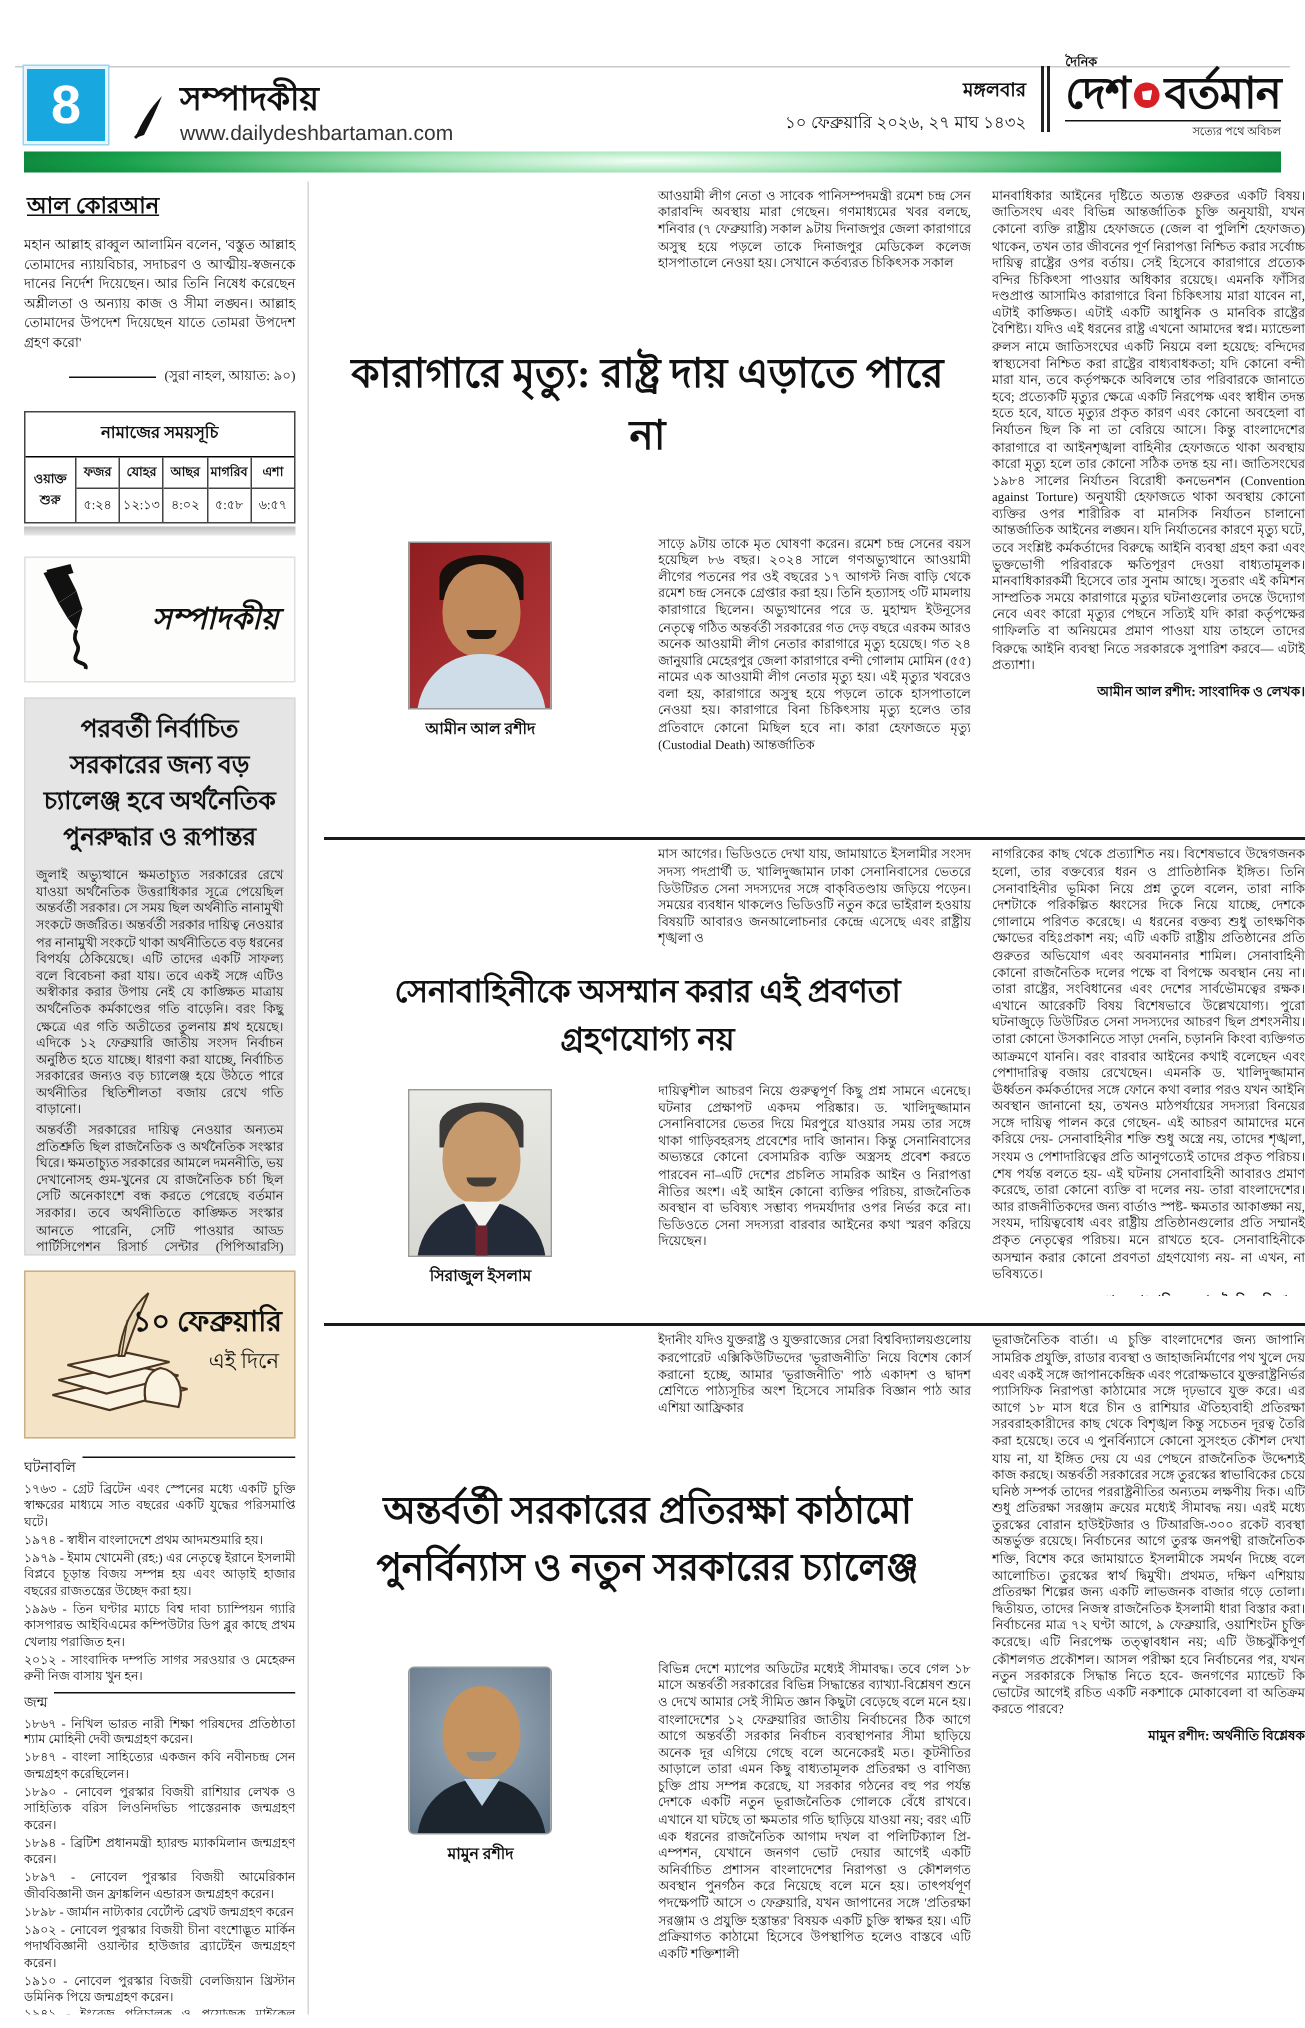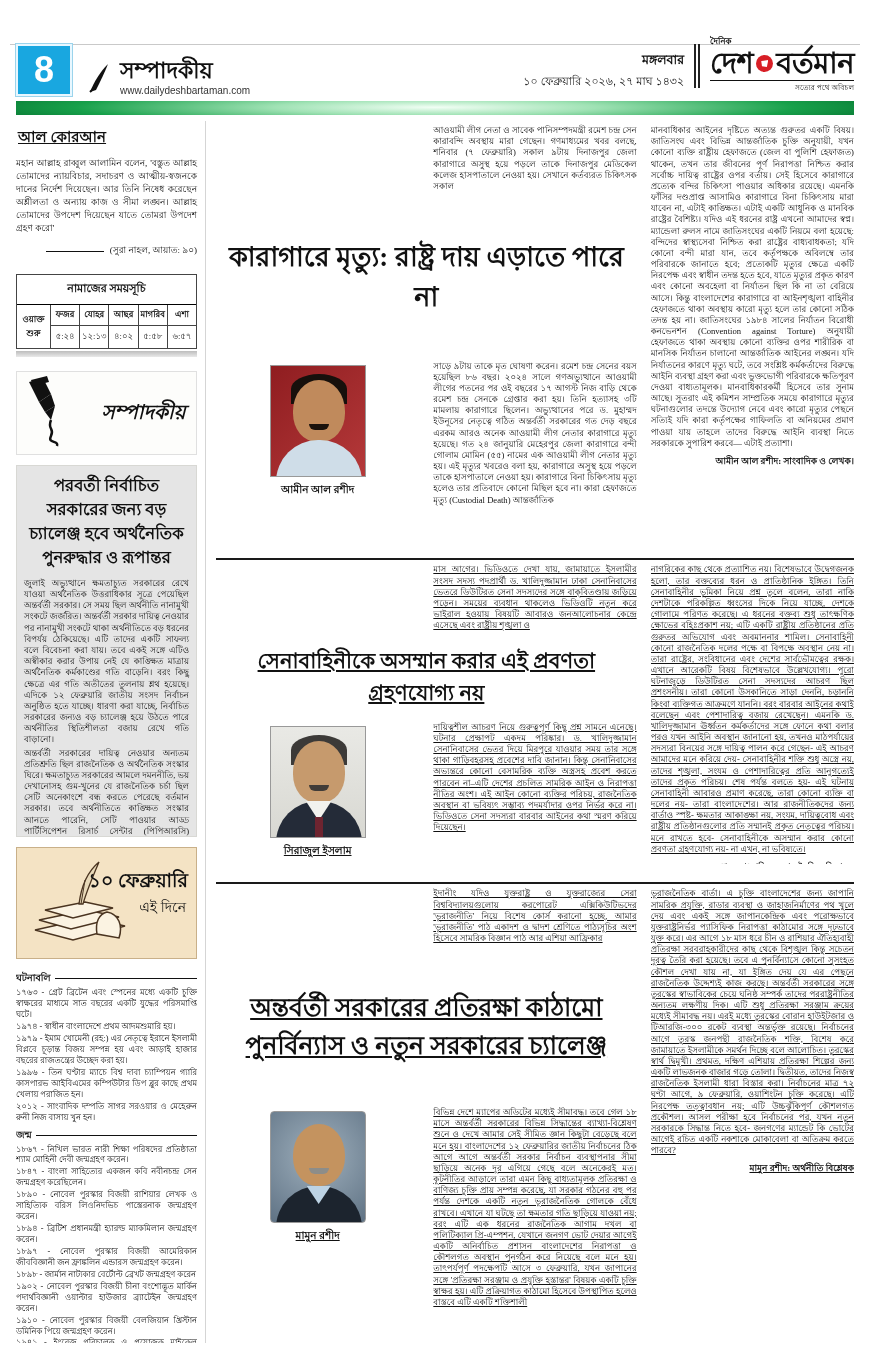--- a/index.html
+++ b/index.html
@@ -15,39 +15,39 @@
   .header-rule{ border-top:1px solid #c9c9c9; position:absolute; left:10px; right:10px; top:44px; }
   .header-inner{ position:relative; display:flex; align-items:flex-end; justify-content:space-between; height:58px; }
   .page-badge{
     width:56px; height:52px; background:#19a7e0; color:#fff; font-weight:bold;
     font-size:36px; display:flex; align-items:center; justify-content:center;
     font-family:"Liberation Sans",sans-serif; border:2px solid #e8f7ff; outline:1px solid #9bd4ec;
   }
   .section-block{ display:flex; align-items:flex-end; gap:8px; margin-left:14px; flex:1; }
   .pen-mini{ width:26px; height:34px; }
   .section-title{ font-size:22px; font-weight:bold; line-height:1; }
-  .section-url{ font-size:10px; color:#333; margin-top:3px; font-family:"Liberation Sans",sans-serif; }
+  .section-url{ font-size:14px; color:#333; margin-top:3px; font-family:"Liberation Sans",sans-serif; }
   .date-block{ text-align:right; font-family:"Liberation Sans",sans-serif; padding-bottom:4px; }
   .date-day{ font-size:12.5px; font-weight:bold; }
   .date-line{ font-size:11px; margin-top:2px; }
   .mast-sep{ width:6px; align-self:stretch; margin:0 10px; border-left:2px solid #222; border-right:2px solid #222; height:44px; margin-top:6px; }
   .masthead{ text-align:right; padding-bottom:2px; }
   .mast-prefix{ font-size:8.5px; text-align:left; font-weight:bold; }
   .mast-main{ font-size:29px; font-weight:bold; letter-spacing:-0.5px; display:flex; align-items:center; gap:3px; line-height:1; }
   .flag-dot{ width:17px; height:17px; border-radius:50%; background:#d81f26; display:inline-flex; align-items:center; justify-content:center; }
   .flag-dot span{ width:7px; height:7px; background:#fff; display:block; clip-path:polygon(0 15%, 100% 0, 80% 100%, 10% 90%); }
   .mast-underline{ border-top:1.5px solid #111; margin-top:2px; }
   .mast-tagline{ font-size:7.5px; text-align:right; margin-top:1px; }
   .green-bar{
     height:14px; margin-top:5px;
     background:radial-gradient(ellipse 55% 160% at 50% 45%, #f2fff5 0%, #9fe2b4 35%, #17a04a 78%, #0a7d36 100%);
   }
 
   
-  .content{ display:flex; gap:10px; padding:6px 16px 0 16px; height:1228px; }
+  .content{ display:flex; gap:10px; padding:6px 0 0 16px; height:1228px; }
   .sidebar{ width:190px; flex:none; border-right:1px solid #d5d5d5; padding-right:8px; display:flex; flex-direction:column; }
   .main{ flex:1; display:flex; flex-direction:column; }
 
   .small{ font-size:8.6px; line-height:1.3; text-align:justify; }
   .small p{ margin-bottom:2px; }
 
   
   .quran-heading{ font-size:15px; font-weight:bold; text-decoration:underline; margin:4px 0 7px 2px; }
   .quran-verse{ font-size:9px; line-height:1.45; text-align:justify; }
   .quran-ref{ text-align:right; font-size:9px; margin-top:8px; }
@@ -75,28 +75,28 @@
   .ed-headline{ font-size:16.5px; font-weight:bold; text-align:center; line-height:1.45; margin-bottom:8px; }
 
   
   .day-box{ margin-top:10px; border:1px solid #c9b089; background:#f4e3c4; height:112px; position:relative; overflow:hidden; }
   .day-date{ position:absolute; right:8px; top:18px; font-size:19px; font-weight:bold; }
   .day-label{ position:absolute; right:10px; top:48px; font-size:14px; }
   .day-art{ position:absolute; left:4px; bottom:2px; }
 
   
   .events{ margin-top:8px; overflow:hidden; flex:1; }
-  .ev-head{ font-weight:bold; font-size:9.5px; display:flex; align-items:center; gap:4px; margin:4px 0 2px 0; }
+  .ev-head{ font-weight:normal; font-size:9.5px; display:flex; gap:4px; margin:4px 0 2px 0; }
   .ev-head::after{ content:""; flex:1; border-top:1.5px solid #111; }
   .events ul{ list-style:none; }
   .events li{ font-size:8.3px; line-height:1.32; text-align:justify; margin-bottom:1px; }
 
   
   .article{ display:grid; grid-template-columns:1fr 1fr 1fr; column-gap:14px; overflow:hidden; position:relative; padding-top:4px; }
-  .article + .article{ border-top:2px solid #1a1a1a; margin-top:18px;text-decoration:underline; }
+  .article + .article{ border-top:2px solid #1a1a1a; margin-top:18px; }
   .a1{ height:428px; } .a2{ height:312px; } .a3{ height:470px; }
   .art-lead{ grid-column:2; grid-row:1; }
   .art-headline{ grid-column:1 / 3; grid-row:2; text-align:center; font-weight:bold; line-height:1.5; padding:10px 4px 8px 4px; }
   .a1 .art-headline{ font-size:27px; } .a2 .art-headline{ font-size:21px; } .a3 .art-headline{ font-size:25px; }
   .art-photo-cell{ grid-column:1; grid-row:3; display:flex; flex-direction:column; align-items:center; padding-top:4px; }
   .art-body-mid{ grid-column:2; grid-row:3; overflow:hidden; }
   .art-right{ grid-column:3; grid-row:1 / 4; overflow:hidden; display:flex; flex-direction:column;align-items:flex-end; }
   .art-credit{ font-weight:bold; font-size:9px; margin-top:5px; }
   .byline{ font-size:10.5px; font-weight:bold; margin-top:5px; text-align:center; }
 

